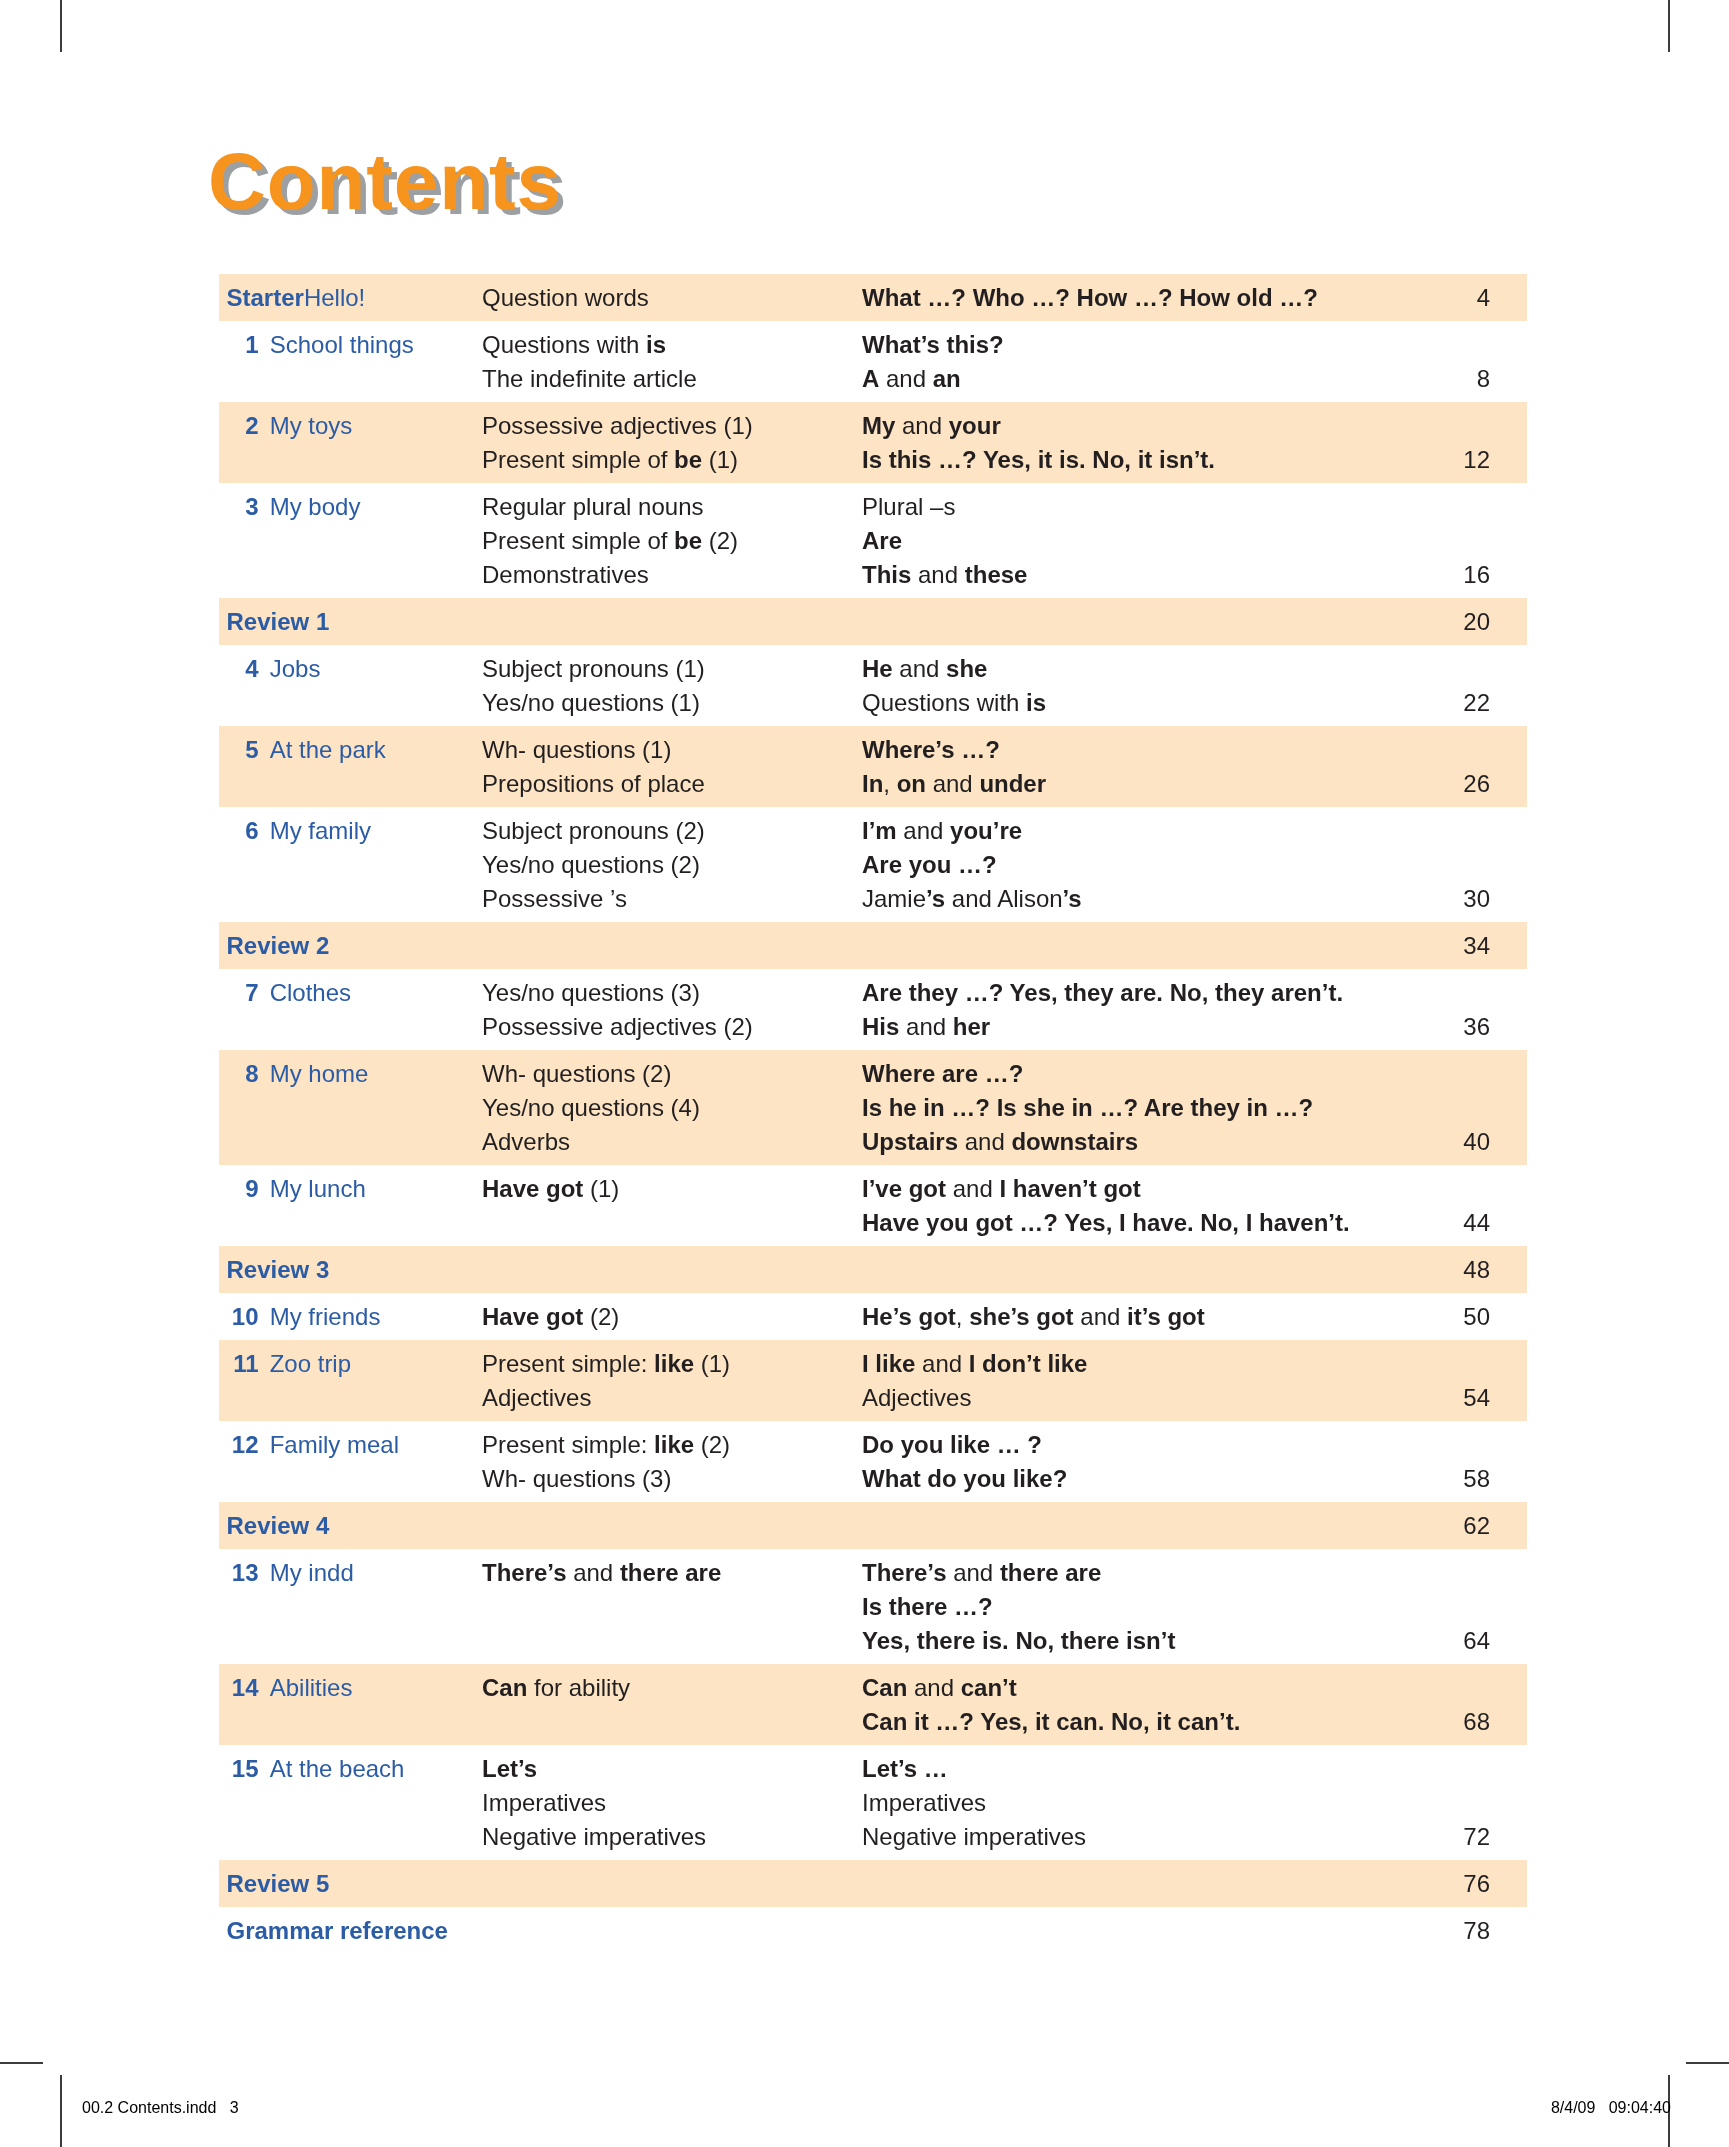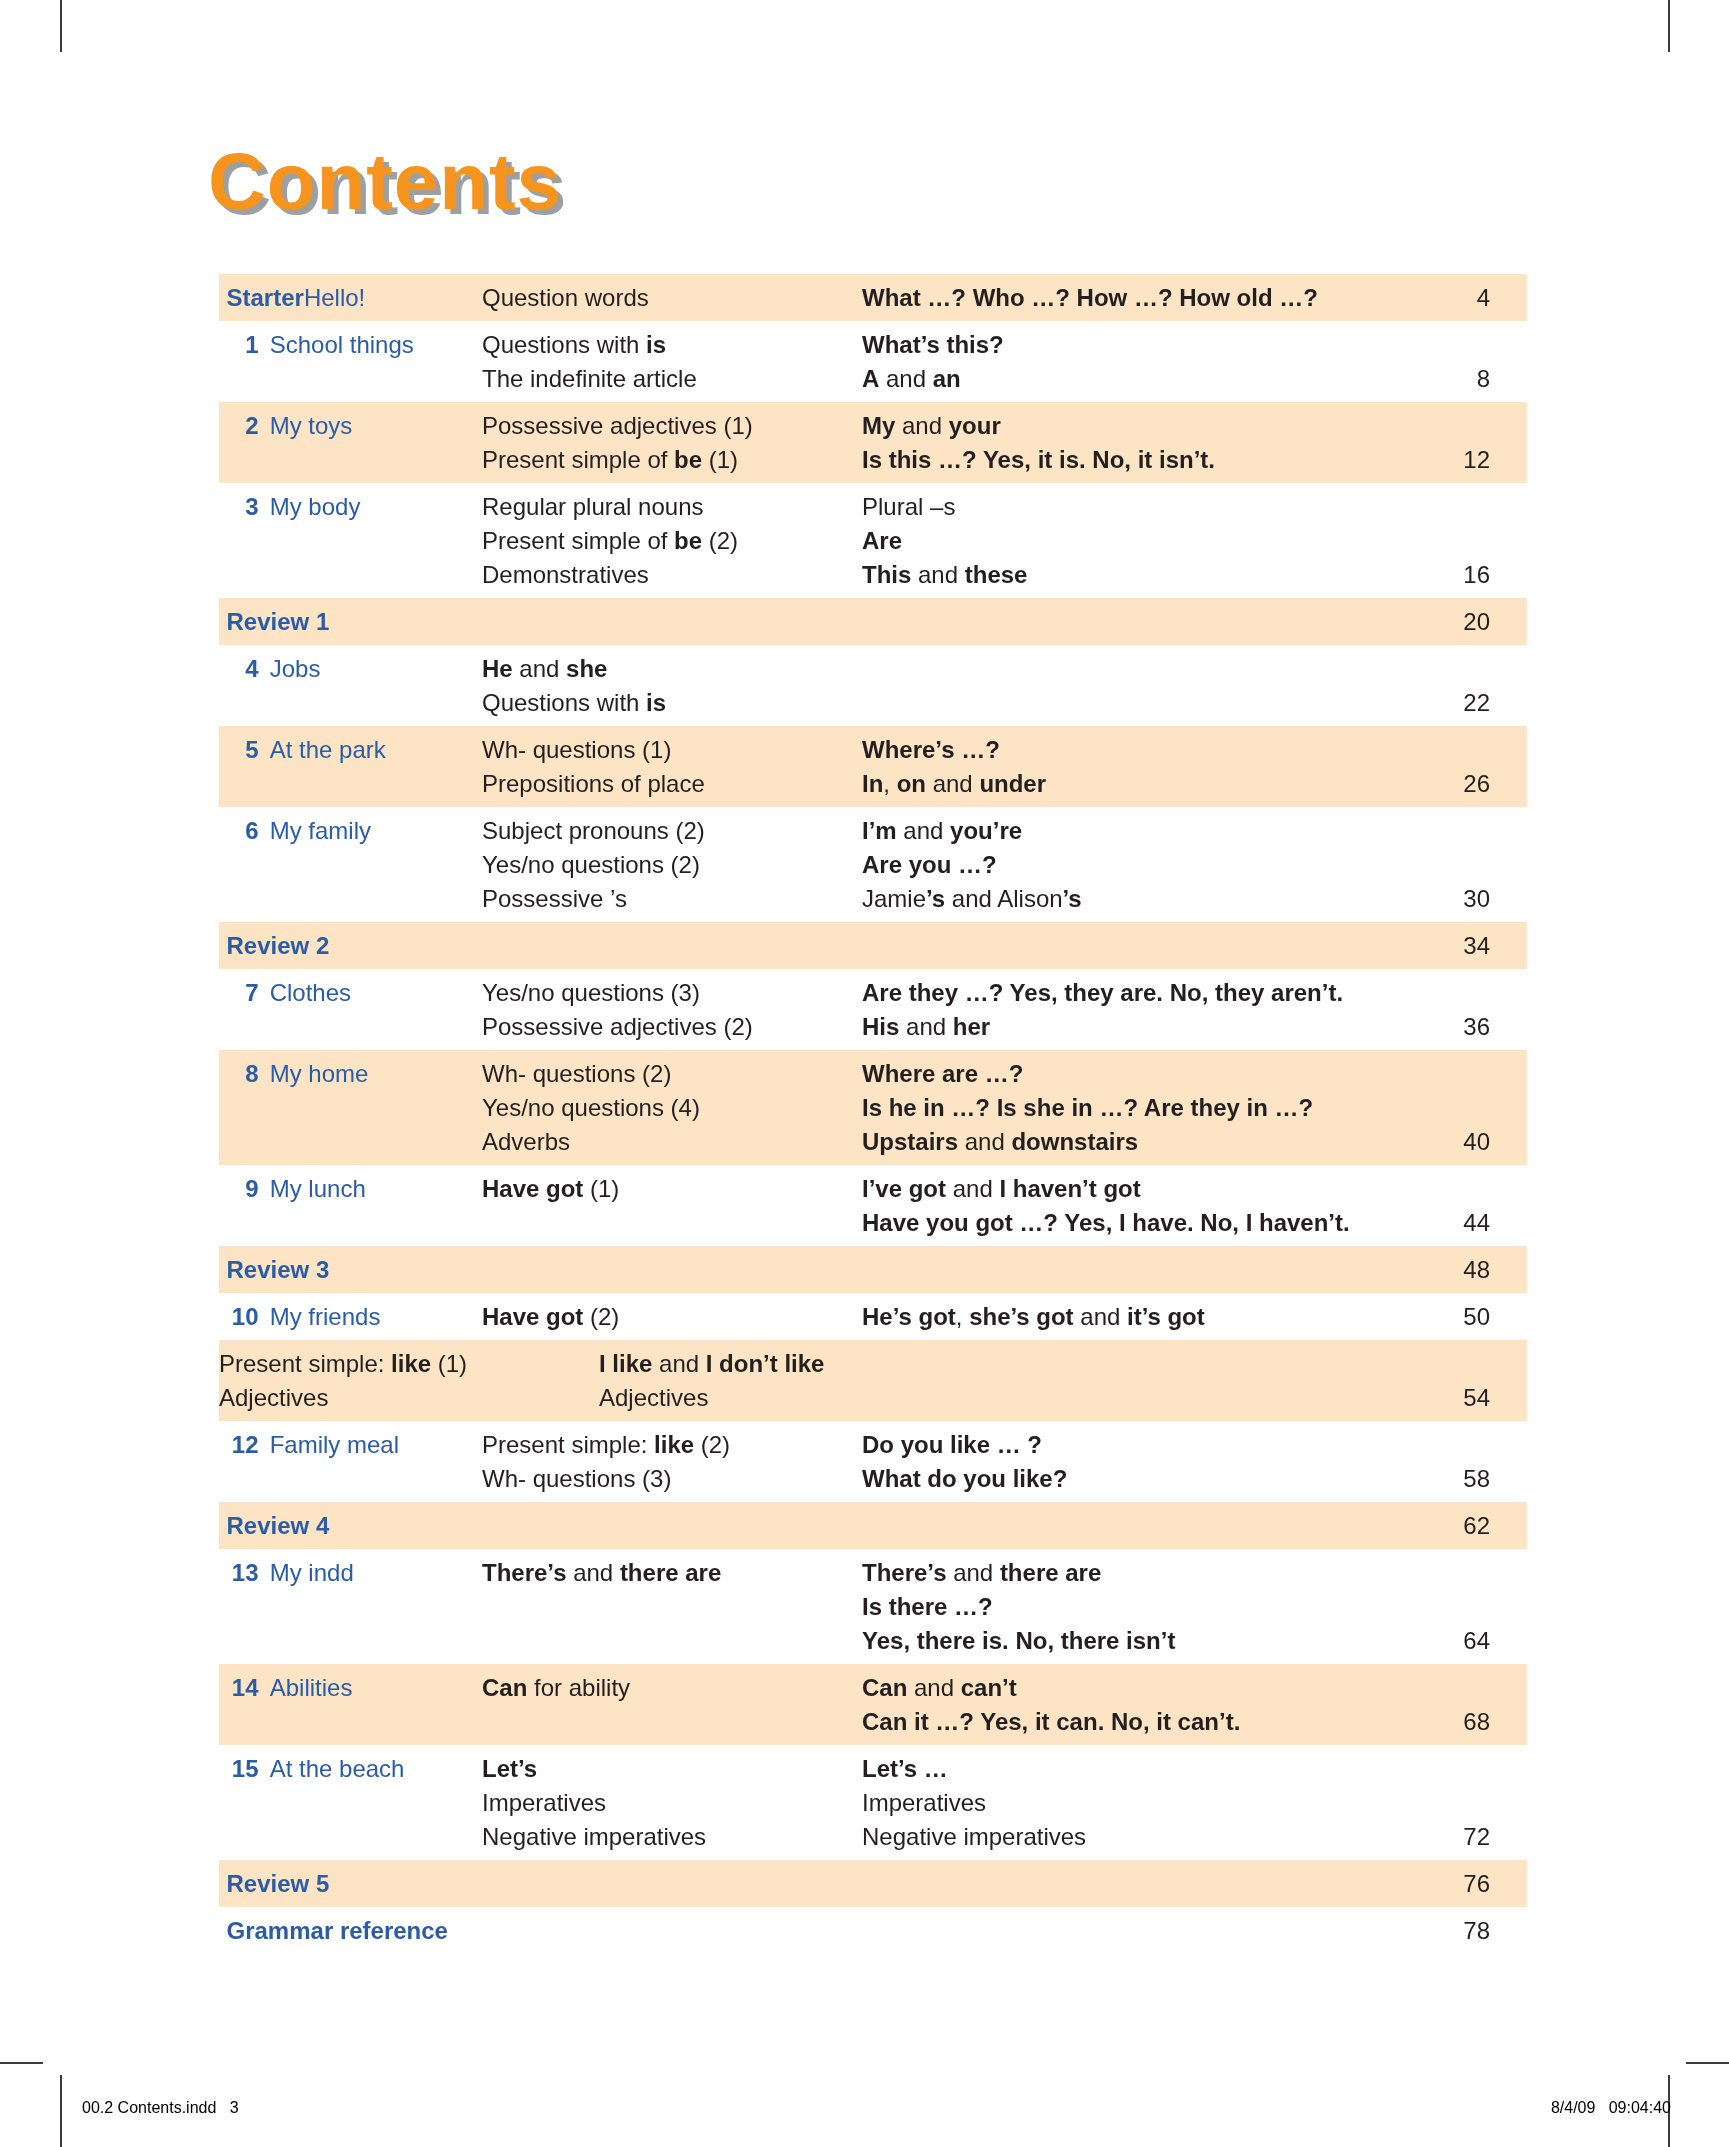--- a/index.html
+++ b/index.html
@@ -162,20 +162,24 @@
       </div>
       <div class="row shaded">
         <div class="wide-label">Review 1</div>
         <div class="page-col">20</div>
       </div>
       <div class="row">
         <div class="col1">
           <div class="unit-num">4</div>
           <div class="unit-title">Jobs</div>
         </div>
+        <div class="col2">
+          <div class="line"><span>Subject pronouns (1)</span></div>
+          <div class="line"><span>Yes/no questions (1)</span></div>
+        </div>
         <div class="col3">
           <div class="line"><span class="b">He</span><span> and </span><span class="b">she</span></div>
           <div class="line"><span>Questions with </span><span class="b">is</span></div>
         </div>
         <div class="page-col">22</div>
       </div>
       <div class="row shaded">
         <div class="col1">
           <div class="unit-num">5</div>
           <div class="unit-title">At the park</div>
@@ -268,20 +272,24 @@
         </div>
         <div class="col2">
           <div class="line"><span class="b">Have got</span><span> (2)</span></div>
         </div>
         <div class="col3">
           <div class="line"><span class="b">He’s got</span><span>, </span><span class="b">she’s got</span><span> and </span><span class="b">it’s got</span></div>
         </div>
         <div class="page-col">50</div>
       </div>
       <div class="row shaded">
+        <div class="col1">
+          <div class="unit-num">11</div>
+          <div class="unit-title">Zoo trip</div>
+        </div>
         <div class="col2">
           <div class="line"><span>Present simple: </span><span class="b">like</span><span> (1)</span></div>
           <div class="line"><span>Adjectives</span></div>
         </div>
         <div class="col3">
           <div class="line"><span class="b">I like</span><span> and </span><span class="b">I don’t like</span></div>
           <div class="line"><span>Adjectives</span></div>
         </div>
         <div class="page-col">54</div>
       </div>

